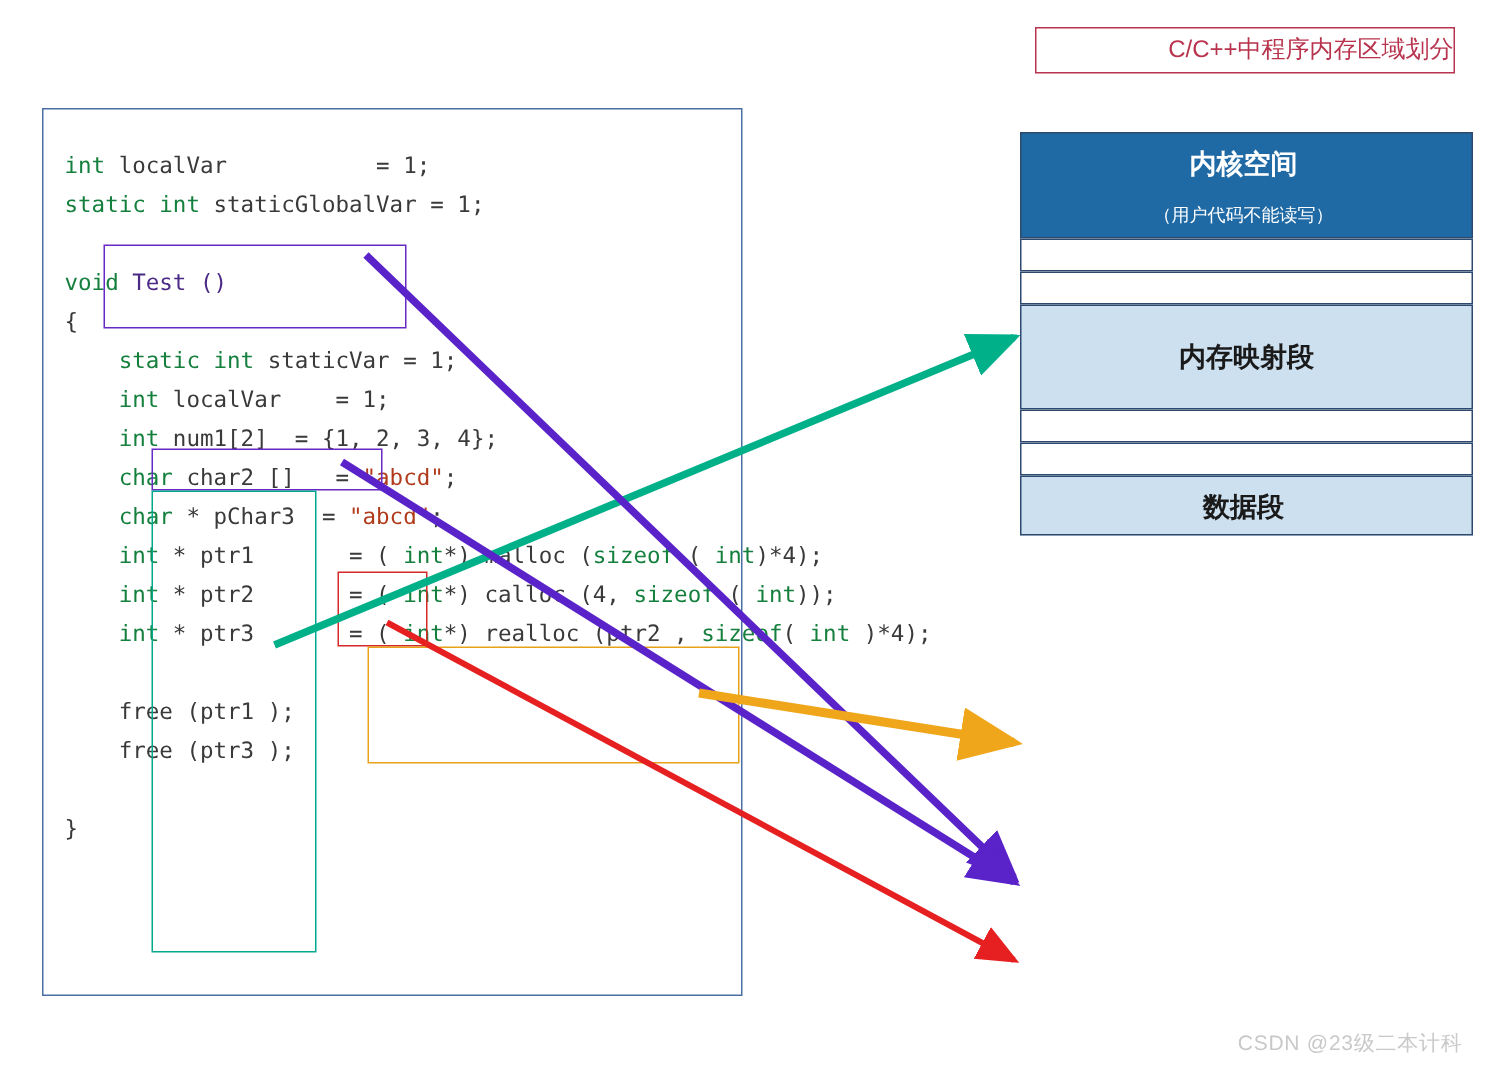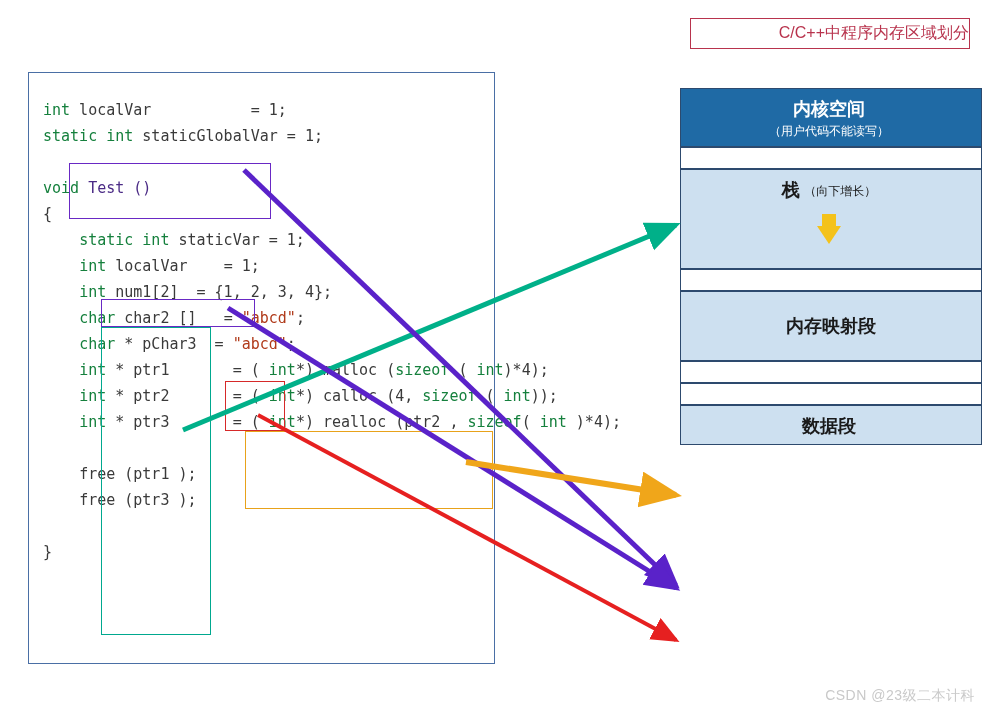--- a/index.html
+++ b/index.html
@@ -13,21 +13,21 @@
   .box-purp{border:1.5px solid #6929c4;position:absolute}
   .box-teal{border:1px solid #00a88f;position:absolute}
   .box-red{border:1.5px solid #d62929;position:absolute}
   .box-yel{border:1.5px solid #e8a21a;position:absolute}
   .mem-col{position:absolute;top:88px;left:680px;width:302px}
   .mem-row{border:1px solid #2d4a6e;text-align:center;padding:8px 4px 6px 0}
   .mem-row.dark{background:#1f6aa5;color:#fff}
   .mem-row.light{background:#cde0f0;color:#1a1a1a}
   .mem-row.gap{background:#fff;height:22px;padding:0}
   .mem-title{font-size:18px;font-weight:700;display:inline-block}
-  .mem-sub{font-size:12px;display:block;margin-top:2px}
+  .mem-sub{font-size:12px;display:block;margin-top:14px}
   .mem-sub-inline{font-size:12px;vertical-align:middle}
   .arrow-down{display:inline-block;width:0;height:0;border-left:12px solid transparent;border-right:12px solid transparent;border-top:18px solid #f4c21a;position:relative}
   .arrow-down::before{content:"";position:absolute;top:-30px;left:-7px;width:14px;height:14px;background:#f4c21a}
   .arrow-up{display:inline-block;width:0;height:0;border-left:12px solid transparent;border-right:12px solid transparent;border-bottom:18px solid #f4c21a;position:relative}
   .arrow-up::before{content:"";position:absolute;top:16px;left:-7px;width:14px;height:14px;background:#f4c21a}
   svg.arrows{position:absolute;top:0;left:0;width:1003px;height:715px;pointer-events:none}
   .watermark{position:absolute;right:28px;bottom:10px;font-size:14px;color:#c9c9c9;letter-spacing:.5px}
 </style>
 </head>
 <body>
@@ -60,25 +60,20 @@
   <div class="box-red" style="top:308px;left:196px;width:60px;height:50px"></div>
   <div class="box-yel" style="top:358px;left:216px;width:248px;height:78px"></div>
 </div>
 
 <div class="mem-col">
   <div class="mem-row dark">
     <span class="mem-title">内核空间</span>
     <span class="mem-sub">（用户代码不能读写）</span>
   </div>
   <div class="mem-row gap"></div>
-  <div class="mem-row light" style="padding-bottom:20px">
-    <span class="mem-title">栈</span>
-    <span class="mem-sub-inline">（向下增长）</span>
-    <div style="margin-top:24px"><span class="arrow-down"></span></div>
-  </div>
   <div class="mem-row gap"></div>
   <div class="mem-row light" style="padding:22px 4px">
     <span class="mem-title">内存映射段</span>
   </div>
   <div class="mem-row gap"></div>
   <div class="mem-row gap"></div>
   <div class="mem-row light">
     <span class="mem-title">数据段</span>
   </div>
 </div>

